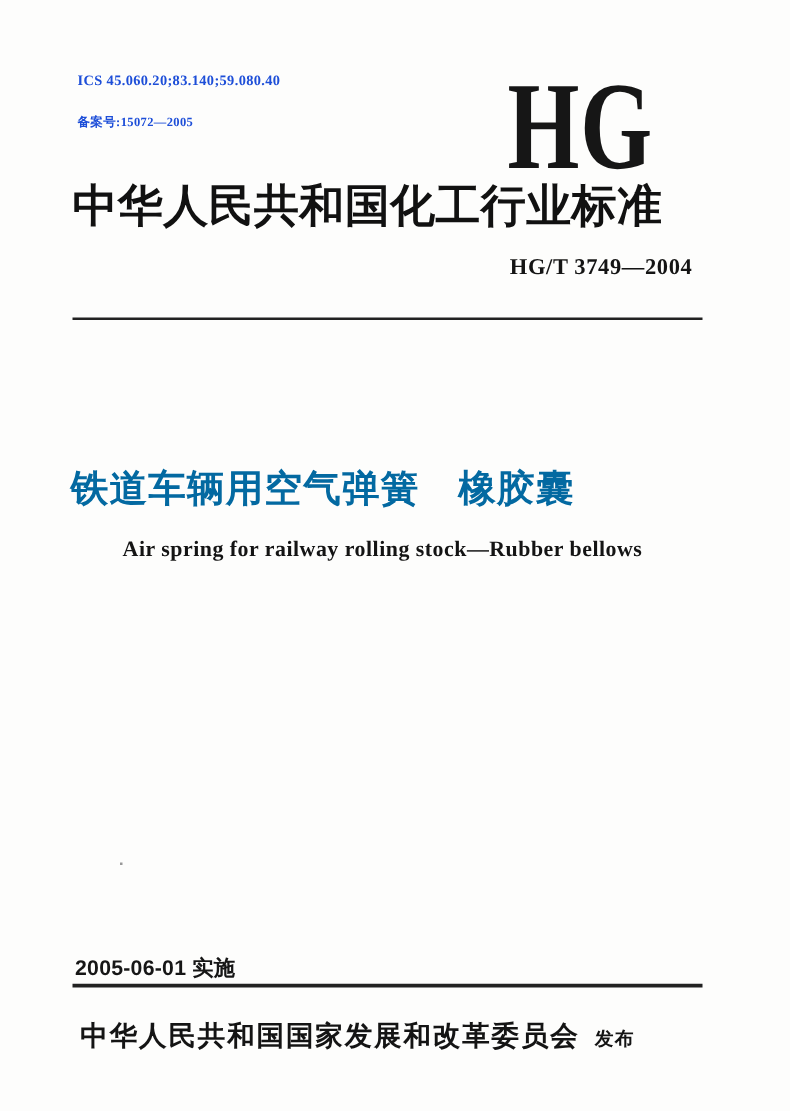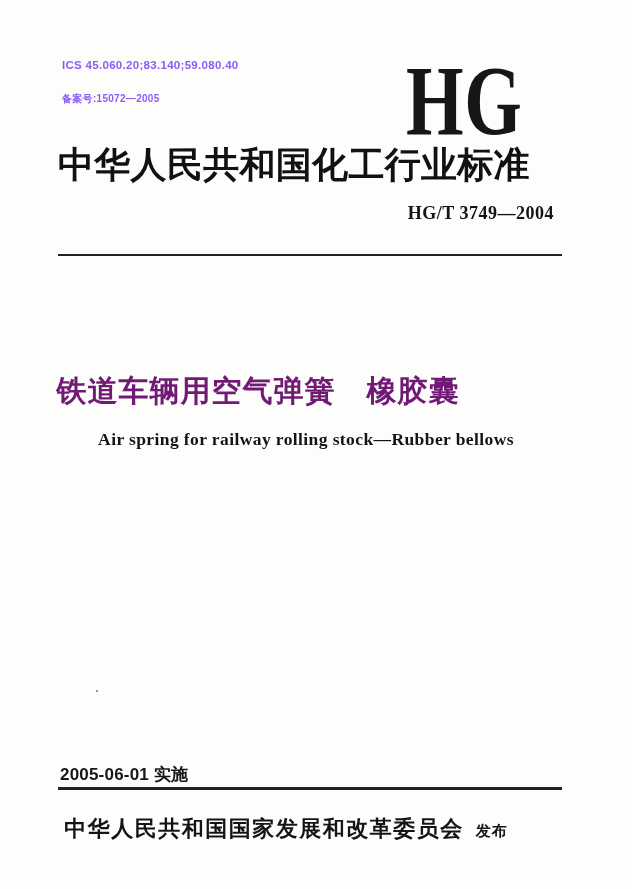--- a/index.html
+++ b/index.html
@@ -16,23 +16,23 @@
     color: #111;
     font-family: "Liberation Serif", serif;
     overflow: hidden;
   }
 
   
   .ics-block {
     position: absolute;
     left: 62px;
     top: 58px;
-    font-family: Liberation Sans, sans-serif;
-    font-weight: 700;
-    color: #8b5cf6;
+    font-family: Liberation Serif, serif;
+    font-weight: 700;
+    color: #1d4ed8;
   }
   .ics-line   { font-size: 11.5px; line-height: 15px; letter-spacing: 0.3px; }
   .class-line { font-size: 11.5px; line-height: 15px; letter-spacing: 0.5px; }
   .record-line{ font-size: 10px; line-height: 16px; margin-top: 18px; letter-spacing: 0.3px; }
 
   
   .hg-logo {
     position: absolute;
     left: 406px;
     top: 51px;
@@ -89,21 +89,21 @@
   .title-zh {
     position: absolute;
     left: 0;
     top: 371px;
     width: 516px;
     text-align: center;
     font-family: "Liberation Sans", sans-serif;
     font-weight: 700;
     font-size: 30px;
     letter-spacing: 1px;
-    color: #701a75;
+    color: #0369a1;
     white-space: pre;
   }
 
   
   .title-en {
     position: absolute;
     left: 0;
     top: 429px;
     width: 612px;
     text-align: center;

